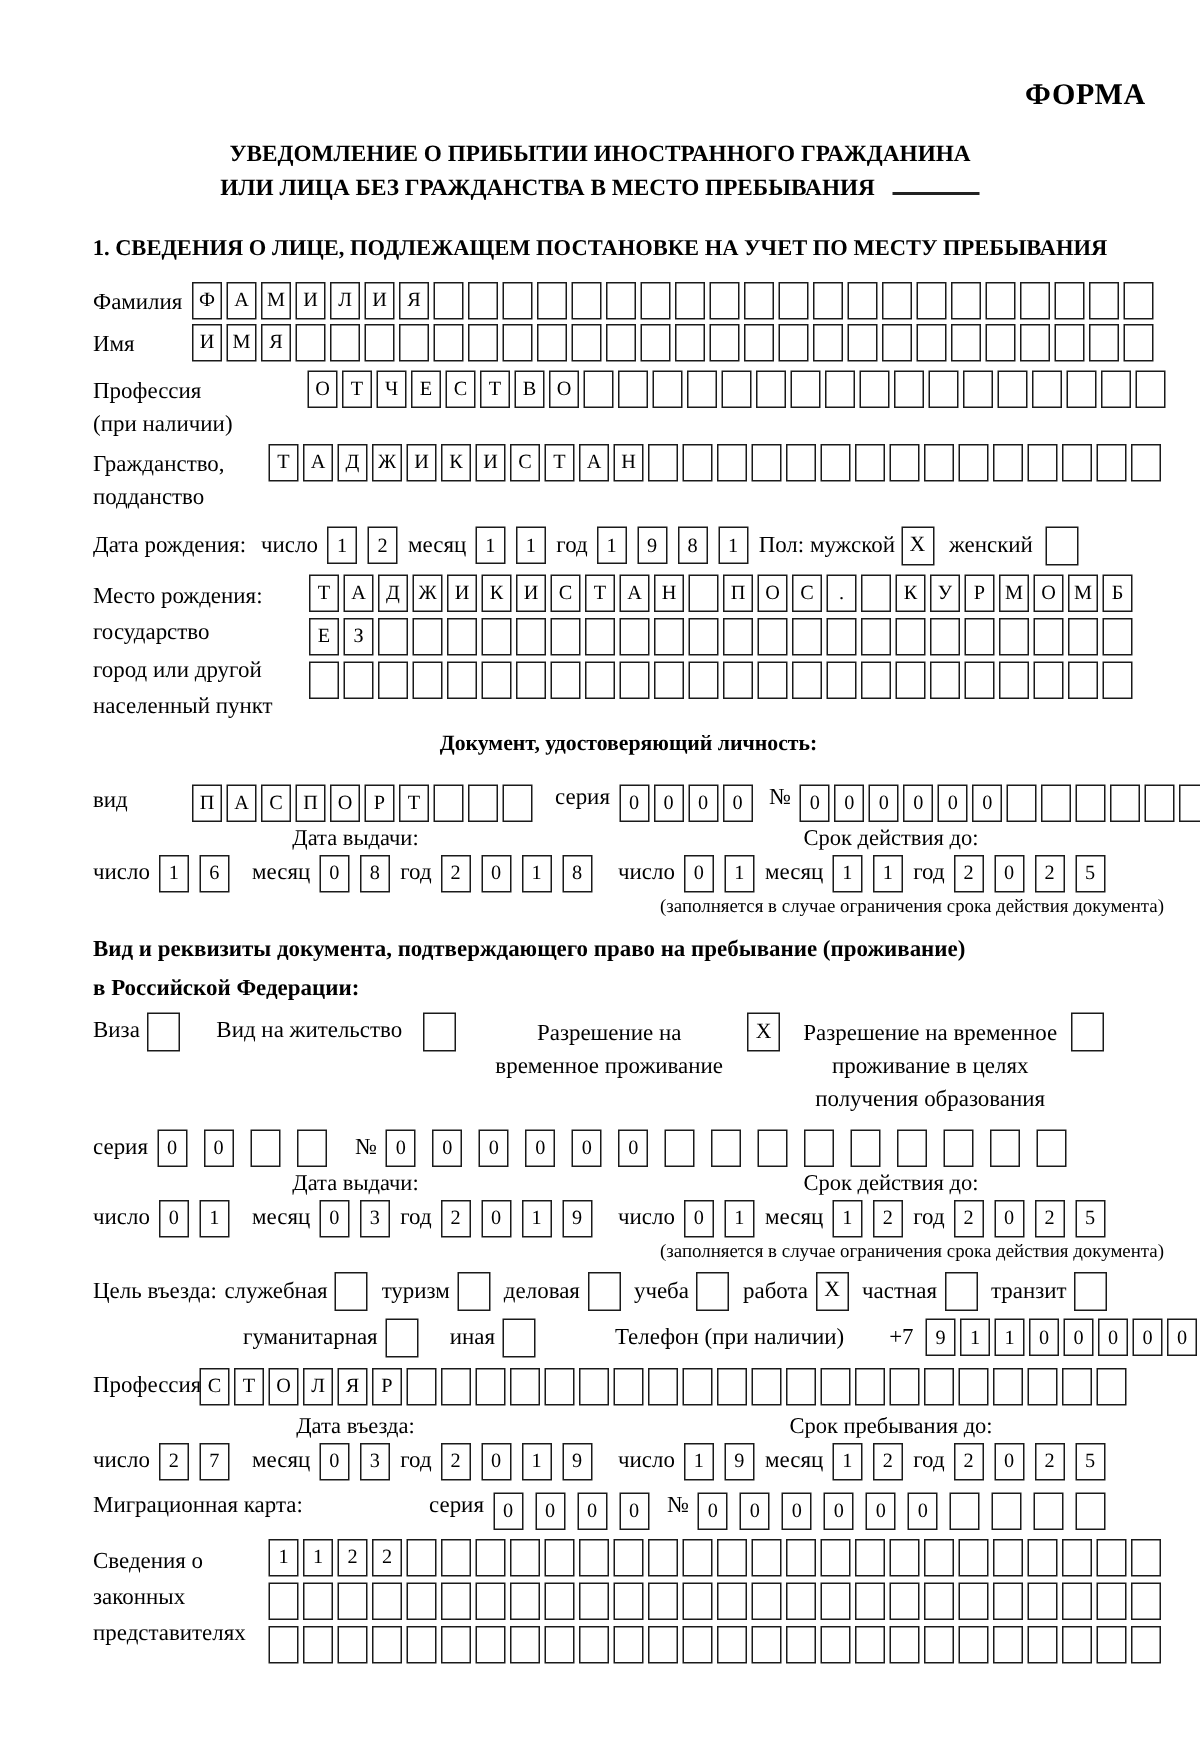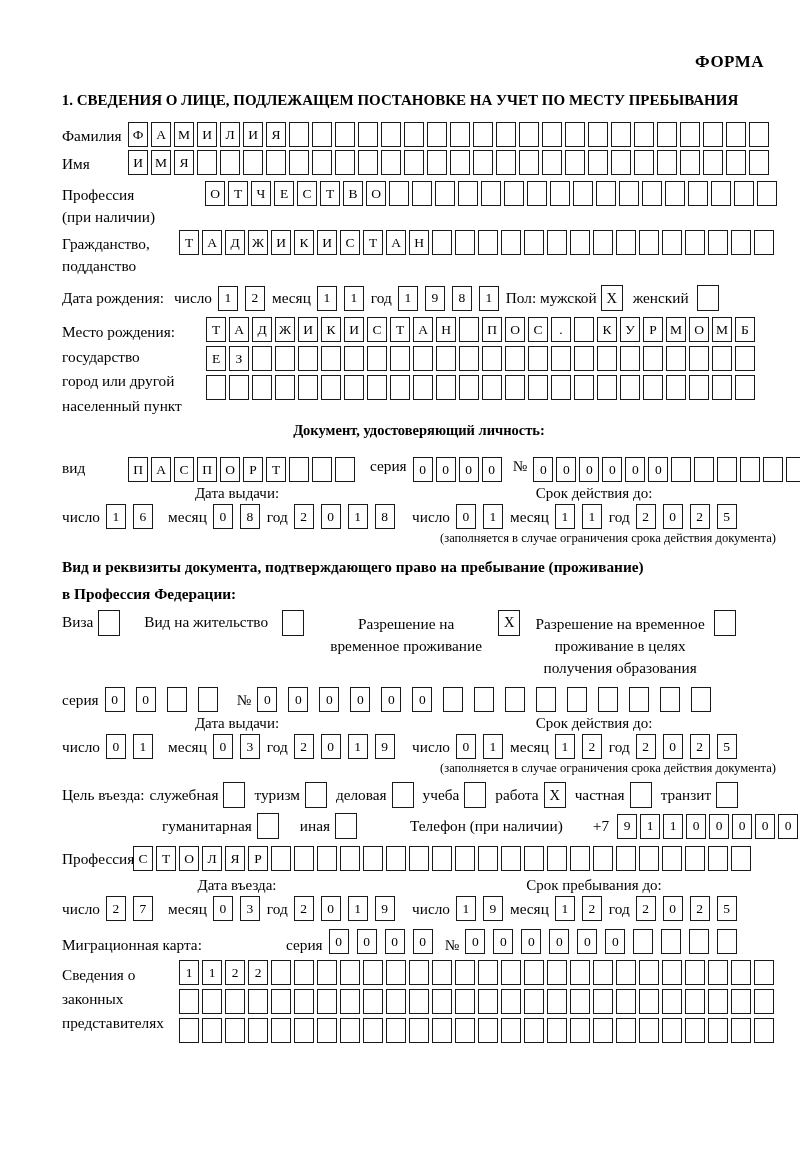--- a/index.html
+++ b/index.html
@@ -6,21 +6,21 @@
   html,body { background:#fff; }
   body {
     width:800px; height:1163px; overflow:hidden; color:#000;
     font-family:"Liberation Serif","DejaVu Serif",serif; font-size:15px;
   }
   .page { padding:36px 24px 0 62px; }
 
   
   .hdr { margin-left:556px; font-size:13.5px; line-height:1.4; }
   .hdr .sub { font-size:12.8px; margin-top:5px; line-height:1.4; }
-  .forma { text-align:right; padding-right:12px; font-weight:bold; font-size:17px; margin-top:16px; letter-spacing:.5px; }
+  .forma { text-align:right; padding-right:12px; font-weight:bold; font-size:20px; margin-top:16px; letter-spacing:.5px; }
 
   
   .title { width:800px; margin-left:-62px; text-align:center; font-weight:bold; font-size:15.5px; margin-top:16px; line-height:1.5; }
   .blank-line { display:inline-block; width:58px; height:4px; border-bottom:2.2px solid #222; margin-left:12px; }
   .sec { width:800px; margin-left:-62px; text-align:center; font-weight:bold; font-size:15px; margin-top:20px; }
 
   
   .frow { display:flex; align-items:flex-start; margin-top:5px; }
   .flabel { flex:0 0 auto; padding-top:3px; font-size:15.3px; line-height:22px; }
   .cells { display:flex; flex-wrap:nowrap; align-items:center; }
@@ -73,20 +73,24 @@
   .rep-label { line-height:24px; }
   .bp-label { line-height:24.5px; }
 </style>
 </head>
 <body>
 
 <div class="page">
 
   <div class="forma">ФОРМА</div>
 
+  <div class="title">
+    <div>УВЕДОМЛЕНИЕ О ПРИБЫТИИ ИНОСТРАННОГО ГРАЖДАНИНА</div>
+    <div><span>ИЛИ ЛИЦА БЕЗ ГРАЖДАНСТВА В МЕСТО ПРЕБЫВАНИЯ</span><span class="blank-line"></span></div>
+  </div>
 
   <div class="sec">1. СВЕДЕНИЯ О ЛИЦЕ, ПОДЛЕЖАЩЕМ ПОСТАНОВКЕ НА УЧЕТ ПО МЕСТУ ПРЕБЫВАНИЯ</div>
 
   <div class="frow" style="margin-top:13px;">
     <div class="flabel w66">Фамилия</div>
     <div class="cells">
         <span class="cell">Ф</span>
         <span class="cell">А</span>
         <span class="cell">М</span>
         <span class="cell">И</span>
@@ -415,21 +419,21 @@
           <span class="cell">0</span>
           <span class="cell">2</span>
           <span class="cell">5</span>
         </span>
     </div>
   </div>
   <div class="dnote">(заполняется в случае ограничения срока действия документа)</div>
 
   <div class="res-heading">
     <div>Вид и реквизиты документа, подтверждающего право на пребывание (проживание)</div>
-    <div>в Профессия Федерации:</div>
+    <div>в Российской Федерации:</div>
   </div>
 
   <div class="opt-row">
     <div class="opt">
       <span class="optlabel">Виза</span>
       <span class="cb" style="margin-left:5px;"></span>
     </div>
     <div class="opt" style="margin-left:24px;">
       <span class="optlabel">Вид на жительство</span>
       <span class="cb" style="margin-left:14px;"></span>
@@ -644,21 +648,21 @@
       <span class="dw">год</span>
       <span class="cells dcells">
           <span class="cell">2</span>
           <span class="cell">0</span>
           <span class="cell">2</span>
           <span class="cell">5</span>
         </span>
     </div>
   </div>
 
-  <div class="frow" style="margin-top:8px; align-items:flex-end;">
+  <div class="frow" style="margin-top:8px; align-items:flex-start;">
     <span class="dw" style="width:168px;">Миграционная карта:</span>
     <span class="dw" style="margin-left:50px;">серия</span>
     <div class="cells midcells">
         <span class="cell">0</span>
         <span class="cell">0</span>
         <span class="cell">0</span>
         <span class="cell">0</span>
       </div>
     <span class="dw ml4">№</span>
     <div class="cells midcells">

